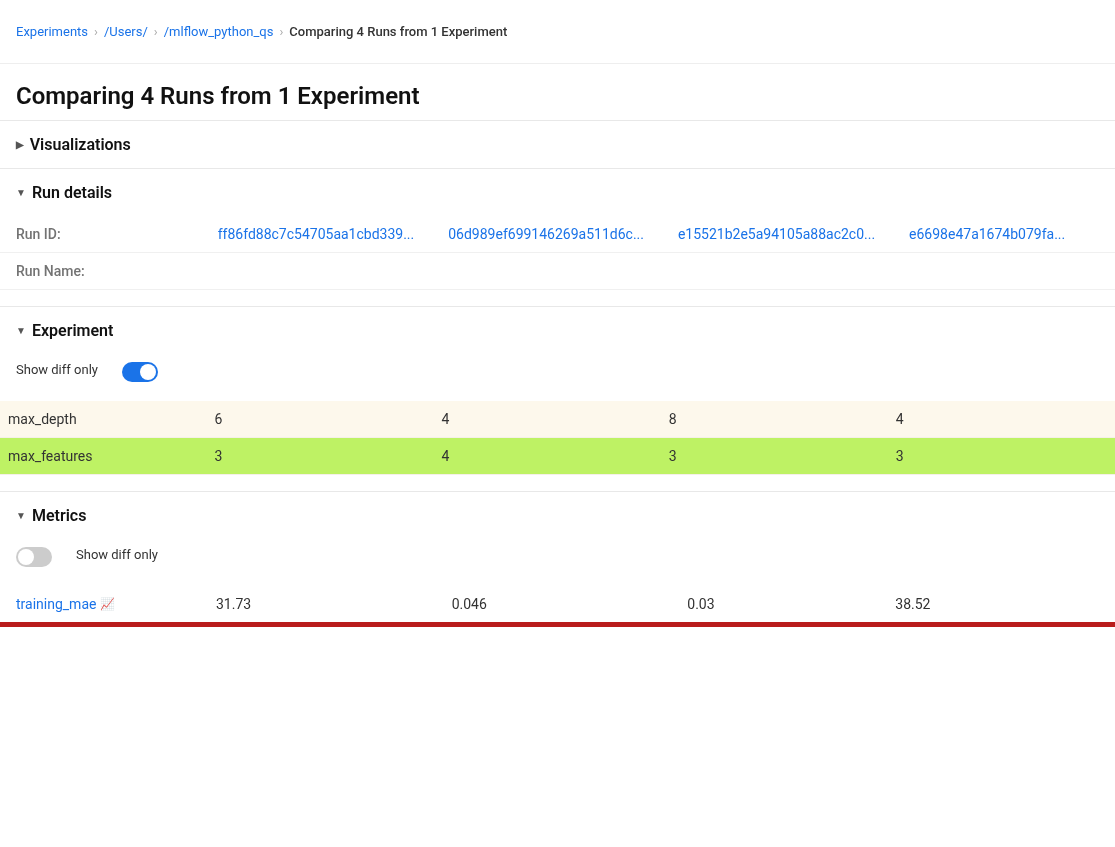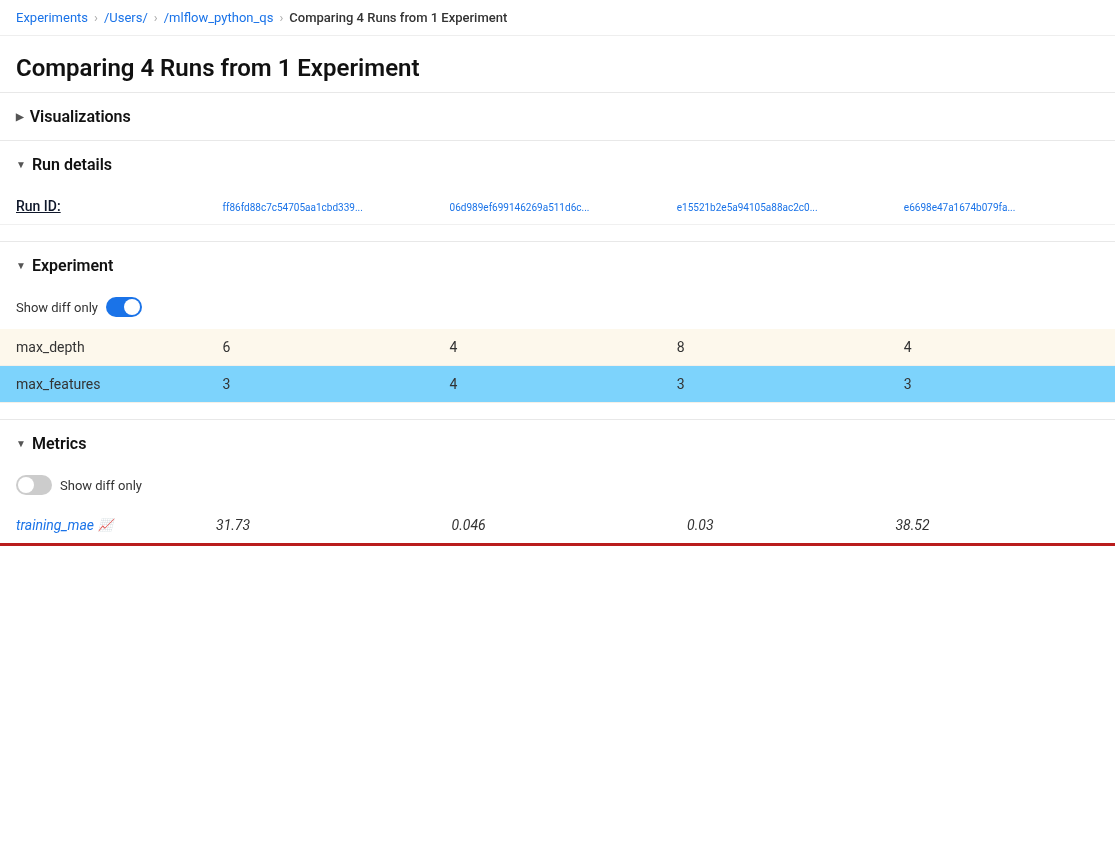--- a/index.html
+++ b/index.html
@@ -7,21 +7,21 @@
       font-family: -apple-system, BlinkMacSystemFont, 'Segoe UI', Roboto, sans-serif;
       font-size: 14px;
       color: #333;
       background: #fff;
       padding: 0;
     }
 
     .breadcrumb {
       display: flex;
       align-items: center;
-      padding: 10px 16px;
+      padding: 24px 16px;
       font-size: 13px;
       color: #555;
       gap: 4px;
       border-bottom: 1px solid #eee;
     }
     .breadcrumb a {
       color: #1a73e8;
       text-decoration: none;
     }
     .breadcrumb .separator {
@@ -72,42 +72,40 @@
     }
 
     .comparison-table td {
       padding: 10px 16px;
       border-bottom: 1px solid #f0f0f0;
       vertical-align: middle;
     }
 
     .comparison-table .label-col {
       width: 200px;
-      color: #0f172a;
+      color: #737373;
       font-weight: 500;
-      text-decoration: underline;
     }
 
     .comparison-table .value-col {
       width: 220px;
       color: #333;
     }
 
     .run-id-link {
       color: #1a73e8;
       text-decoration: none;
-      font-size: 10px;
+      font-size: 14px;
     }
 
     
     .toggle-row {
-      padding: 8px 16px 12px;
+      padding: 8px 16px 19px;
       display: flex;
-      align-items: center;
-      gap: 8px;
+      gap: 24px;
     }
 
     .toggle-label {
       font-size: 13px;
       color: #333;
     }
 
     
     .toggle-switch {
       position: relative;
@@ -144,27 +142,27 @@
       left: 2px;
     }
 
     
     .param-table {
       width: 100%;
       border-collapse: collapse;
     }
 
     .param-table td {
-      padding: 10px 16px;
+      padding: 10px 8px;
       border-bottom: 1px solid #f5f0e8;
       vertical-align: middle;
     }
 
     .param-table tr {
-      background: #7dd3fc;
+      background: #bef264;
     }
 
     .param-table tr:nth-child(odd) {
       background: #fdf8ec;
     }
 
     .param-table .param-name {
       width: 200px;
       color: #333;
       font-weight: 400;
@@ -176,23 +174,22 @@
     }
 
     
     .metrics-table {
       width: 100%;
       border-collapse: collapse;
     }
 
     .metrics-table td {
       padding: 10px 16px;
-      border-bottom: 3px solid #b91c1c;
+      border-bottom: 5px solid #b91c1c;
       vertical-align: middle;
-      font-style: italic;
     }
 
     .metrics-table .metric-name {
       width: 200px;
     }
 
     .metric-link {
       color: #1a73e8;
       text-decoration: none;
       display: flex;
@@ -244,20 +241,27 @@
             <a class="run-id-link" href="#">06d989ef699146269a511d6c...</a>
           </td>
           <td class="value-col">
             <a class="run-id-link" href="#">e15521b2e5a94105a88ac2c0...</a>
           </td>
           <td class="value-col">
             <a class="run-id-link" href="#">e6698e47a1674b079fa...</a>
           </td>
         </tr>
 
+        <tr>
+          <td class="label-col">Run Name:</td>
+          <td class="value-col"></td>
+          <td class="value-col"></td>
+          <td class="value-col"></td>
+          <td class="value-col"></td>
+        </tr>
 
       </tbody>
     </table>
   </div>
 </div>
 
 <div class="section">
   <div class="section-header">
     <span class="chevron">▼</span>
     <span>Experiment</span>

